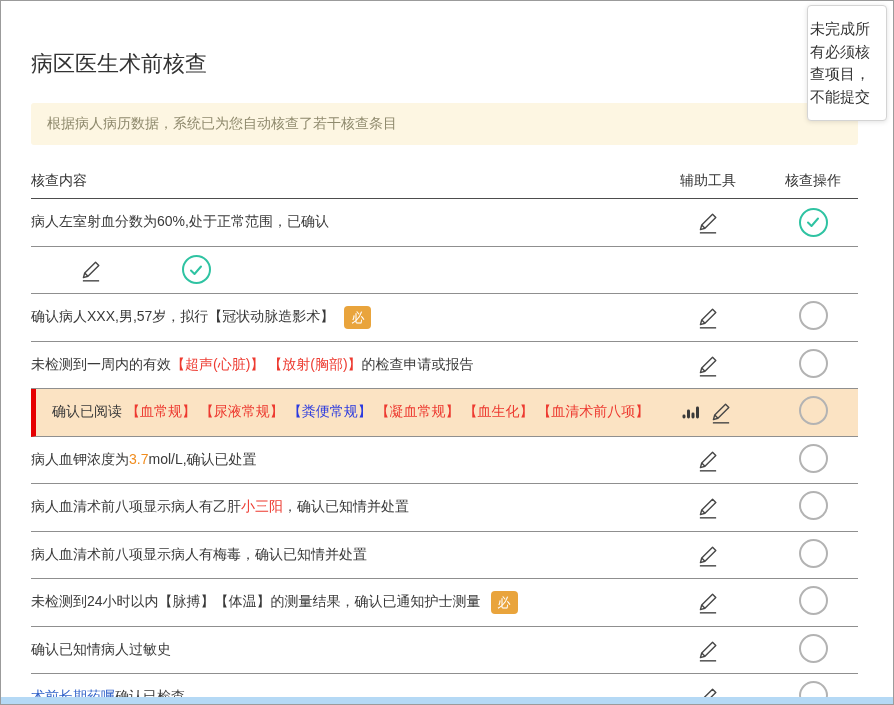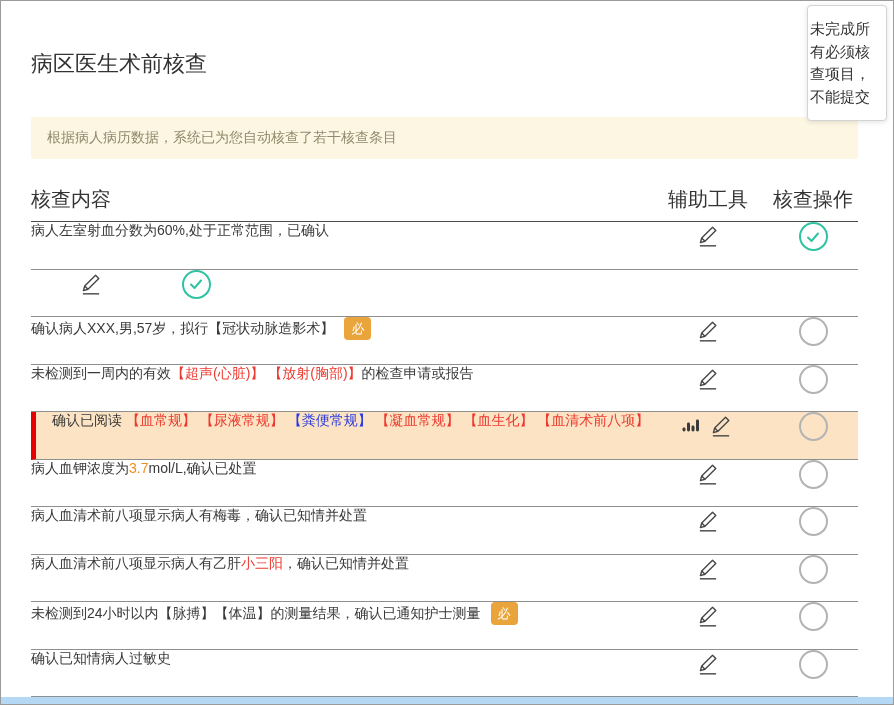--- a/index.html
+++ b/index.html
@@ -13,45 +13,45 @@
     height: 705px;
     border: 1px solid #9b9b9b;
     background: #fff;
     overflow: hidden;
   }
   .content { padding: 48px 35px 0 30px; }
   .page-title {
     font-size: 22px;
     font-weight: 500;
     color: #333;
-    margin-bottom: 38px;
+    margin-bottom: 24px;
   }
   .notice {
     background: var(--notice_bg);
     color: var(--notice_text);
     font-size: 14px;
     padding: 12px 16px;
     border-radius: 3px;
     margin-bottom: 27px;
   }
   .table-header {
     display: flex;
     align-items: flex-end;
     padding-bottom: 8px;
     border-bottom: 1.5px solid #4d4d4d;
-    font-size: 20px;
+    font-size: 14px;
     color: #333;
   }
   .col-content { flex: 1; min-width: 0; }
   .col-tools   { width: 120px; text-align: center; }
   .col-action  { width: 90px;  text-align: center; }
 
   .row {
     display: flex;
-    align-items: flex-start;
+    align-items: center;
     height: 47.5px;
     border-bottom: 1.5px solid #8f8f8f;
     font-size: 14px;
     color: #3a3a3a;
   }
   .row .col-content { display: flex; align-items: center; white-space: nowrap; overflow: hidden; }
   .row.highlighted {
     background: var(--highlight_bg);
     border-left: 5px solid var(--highlight_border);
   }
@@ -292,46 +292,46 @@
       </span>
     </div>
     <div class="col-action">
       <span class="status-circle">
         
       </span>
     </div>
   </div>
         <div class="row">
     <div class="col-content">
+      <span><span class="seg-default">病人血清术前八项显示病人有乙肝</span><span class="seg-red">小三阳</span><span class="seg-default">，确认已知情并处置</span></span>
+
+    </div>
+    <div class="col-tools">
+      <span class="tools-wrap">
+
+        <span class="icon-btn">
+          <svg width="26" height="26" viewBox="0 0 24 24">
+            <g fill="none" stroke="#474747" stroke-width="1.3" stroke-linejoin="round">
+              <path d="M5 19 L6.2 14.8 L16.2 4.8 L19.2 7.8 L9.2 17.8 Z"></path>
+              <path d="M6.2 14.8 L9.2 17.8"></path>
+            </g>
+            <line x1="4.5" y1="22" x2="19.5" y2="22" stroke="#474747" stroke-width="1.3"></line>
+          </svg>
+        </span>
+      </span>
+    </div>
+    <div class="col-action">
+      <span class="status-circle">
+        
+      </span>
+    </div>
+  </div>
+        <div class="row">
+    <div class="col-content">
       <span><span class="seg-default">病人血清术前八项显示病人有梅毒，确认已知情并处置</span></span>
-
-    </div>
-    <div class="col-tools">
-      <span class="tools-wrap">
-
-        <span class="icon-btn">
-          <svg width="26" height="26" viewBox="0 0 24 24">
-            <g fill="none" stroke="#474747" stroke-width="1.3" stroke-linejoin="round">
-              <path d="M5 19 L6.2 14.8 L16.2 4.8 L19.2 7.8 L9.2 17.8 Z"></path>
-              <path d="M6.2 14.8 L9.2 17.8"></path>
-            </g>
-            <line x1="4.5" y1="22" x2="19.5" y2="22" stroke="#474747" stroke-width="1.3"></line>
-          </svg>
-        </span>
-      </span>
-    </div>
-    <div class="col-action">
-      <span class="status-circle">
-        
-      </span>
-    </div>
-  </div>
-        <div class="row">
-    <div class="col-content">
-      <span><span class="seg-default">病人血清术前八项显示病人有乙肝</span><span class="seg-red">小三阳</span><span class="seg-default">，确认已知情并处置</span></span>
 
     </div>
     <div class="col-tools">
       <span class="tools-wrap">
 
         <span class="icon-btn">
           <svg width="26" height="26" viewBox="0 0 24 24">
             <g fill="none" stroke="#474747" stroke-width="1.3" stroke-linejoin="round">
               <path d="M5 19 L6.2 14.8 L16.2 4.8 L19.2 7.8 L9.2 17.8 Z"></path>
               <path d="M6.2 14.8 L9.2 17.8"></path>

